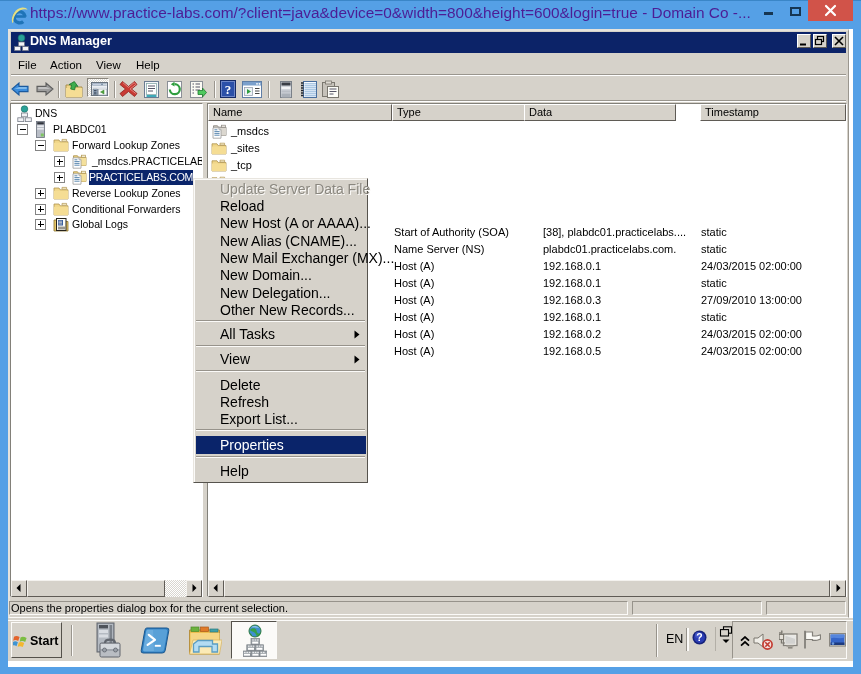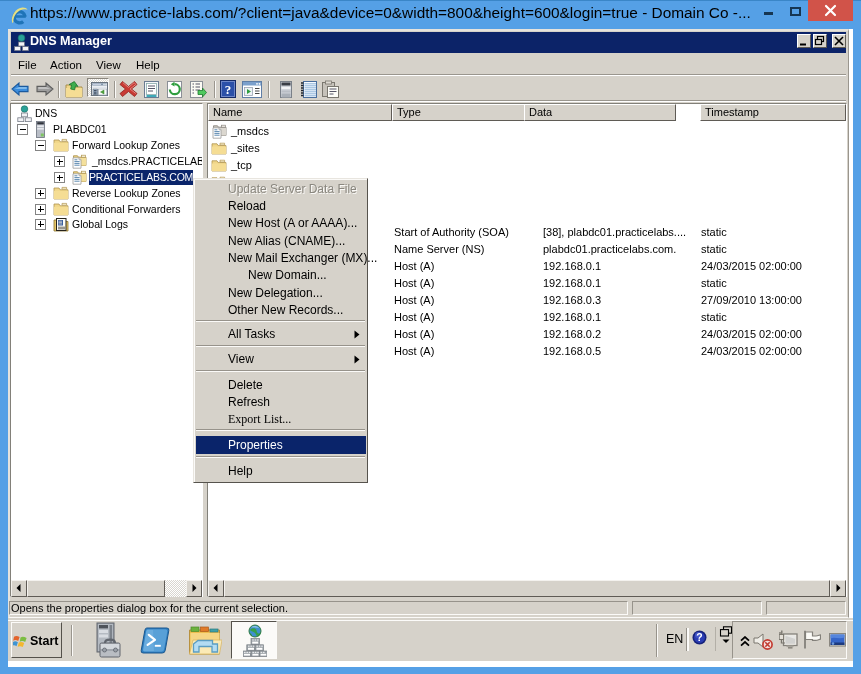--- a/index.html
+++ b/index.html
@@ -10,21 +10,21 @@
 </style>
 </head>
 <body>
 
 <div class="abs" style="left:0;top:0;width:861px;height:29px;background:#55a0e6;border-top:1px solid #3a86c8;"></div>
 <svg class="abs" style="left:7px;top:4px;" width="22" height="22" viewBox="0 0 22 22">
   <path d="M18.2 12.6 A 5.6 5.6 0 1 0 16.2 17.6" fill="none" stroke="#1f74b8" stroke-width="3.4"></path>
   <path d="M7.3 11.2 L 18.8 11.2 L 18.8 13.8 L 7.3 13.8 Z" fill="#1f74b8"></path>
   <path d="M5.2 19 C3.5 11.5 9 3.8 15.5 3.6 C18 3.5 19.6 4.4 20.6 5.8 C18.8 5 16.2 5.1 14 6.1 C9.2 8.1 6.4 12.5 6.3 18.2 Z" fill="#e5df83"></path>
 </svg>
-<div class="abs txt" style="left:30px;top:4px;font-size:15.4px;color:#000000;">https://www.practice-labs.com/?client=java&amp;device=0&amp;width=800&amp;height=600&amp;login=true - Domain Co -...</div>
+<div class="abs txt" style="left:30px;top:4px;font-size:15.4px;color:#4c1d95;">https://www.practice-labs.com/?client=java&amp;device=0&amp;width=800&amp;height=600&amp;login=true - Domain Co -...</div>
 <div class="abs" style="left:764px;top:12px;width:9px;height:3px;background:#163652;"></div>
 <div class="abs" style="left:790px;top:7px;width:11px;height:9px;border:2px solid #163652;"></div>
 <div class="abs" style="left:808px;top:0;width:45px;height:21px;background:#d15349;"></div>
 <svg class="abs" style="left:823px;top:3px;" width="15" height="15" viewBox="0 0 15 15">
   <path d="M3 3 L12 12 M12 3 L3 12" stroke="#fff" stroke-width="2.2" stroke-linecap="round"></path>
 </svg>
 
 <div class="abs" style="left:8px;top:29px;width:845px;height:638px;background:#ffffff;"></div>
 
 <div class="abs" style="left:8px;top:29px;width:841px;height:588.5px;background:#d6d2ca;border-top:2px solid #e6e3dd;border-left:2px solid #e6e3dd;border-right:1px solid #9a968e;border-bottom:1.5px solid #fbfaf8;"></div>
@@ -360,45 +360,45 @@
    border-top:1px solid #97938b; border-left:1px solid #97938b;
    border-right:1px solid #fbfaf8; border-bottom:1px solid #fbfaf8; }
 </style>
 <div class="spanel" style="left:9px;width:619px;"></div>
 <div class="abs txt" style="left:11px;top:601.5px;font-size:11px;color:#000;">Opens the properties dialog box for the current selection.</div>
 <div class="spanel" style="left:632px;width:130px;"></div>
 <div class="spanel" style="left:766px;width:80px;"></div>
 
 <div class="abs" style="left:193px;top:178px;width:175px;height:305px;background:#d6d2ca;border-top:1px solid #e8e5df;border-left:1px solid #e8e5df;border-right:1.5px solid #56534d;border-bottom:1.5px solid #56534d;box-shadow:inset 1px 1px 0 #fbfaf8;"></div>
 <style>
- .mi { position:absolute; left:228px; font-size:12px; line-height:14px; color:#000; white-space:nowrap; }
+ .mi { position:absolute; left:220px; font-size:14px; line-height:14px; color:#000; white-space:nowrap; }
  .msep { position:absolute; left:196px; width:169px; height:2px; border-top:1px solid #97938b; border-bottom:1px solid #fbfaf8; }
 </style>
 <div class="mi" style="top:182px;color:#8a877f;text-shadow:1px 1px 0 #fbfaf8;">Update Server Data File</div>
 <div class="mi" style="top:199px;">Reload</div>
 <div class="mi" style="top:216px;">New Host (A or AAAA)...</div>
 <div class="mi" style="top:234px;">New Alias (CNAME)...</div>
 <div class="mi" style="top:251px;">New Mail Exchanger (MX)...</div>
-<div class="mi" style="top:268px;margin-left:20px;">New Domain...</div>
+<div class="mi" style="top:268px;">New Domain...</div>
 <div class="mi" style="top:286px;">New Delegation...</div>
 <div class="mi" style="top:303px;">Other New Records...</div>
 <div class="msep" style="top:320px;"></div>
 <div class="mi" style="top:327px;">All Tasks</div>
 <svg class="abs" style="left:354px;top:330px;" width="6" height="9" viewBox="0 0 6 9">
     <path d="M0.5 0.5 L5.5 4.5 L0.5 8.5 Z" fill="#000"></path>
   </svg>
 <div class="msep" style="top:345px;"></div>
 <div class="mi" style="top:352px;">View</div>
 <svg class="abs" style="left:354px;top:355px;" width="6" height="9" viewBox="0 0 6 9">
     <path d="M0.5 0.5 L5.5 4.5 L0.5 8.5 Z" fill="#000"></path>
   </svg>
 <div class="msep" style="top:370px;"></div>
 <div class="mi" style="top:378px;">Delete</div>
 <div class="mi" style="top:395px;">Refresh</div>
-<div class="mi" style="top:412px;font-family:Liberation Serif, serif;">Export List...</div>
+<div class="mi" style="top:412px;">Export List...</div>
 <div class="msep" style="top:429px;"></div>
 <div class="abs" style="left:195.5px;top:436px;width:170px;height:17.5px;background:#0a246a;"></div>
 <div class="mi" style="top:438px;color:#fff;">Properties</div>
 <div class="msep" style="top:456px;"></div>
 <div class="mi" style="top:464px;">Help</div>
 
 <div id="statusbar"></div>
 
 <div class="abs" style="left:8px;top:618px;width:845px;height:43px;background:#d6d2ca;"></div>
 <div class="abs" style="left:8px;top:619.5px;width:845px;height:1.5px;background:#fcfbf9;"></div>

